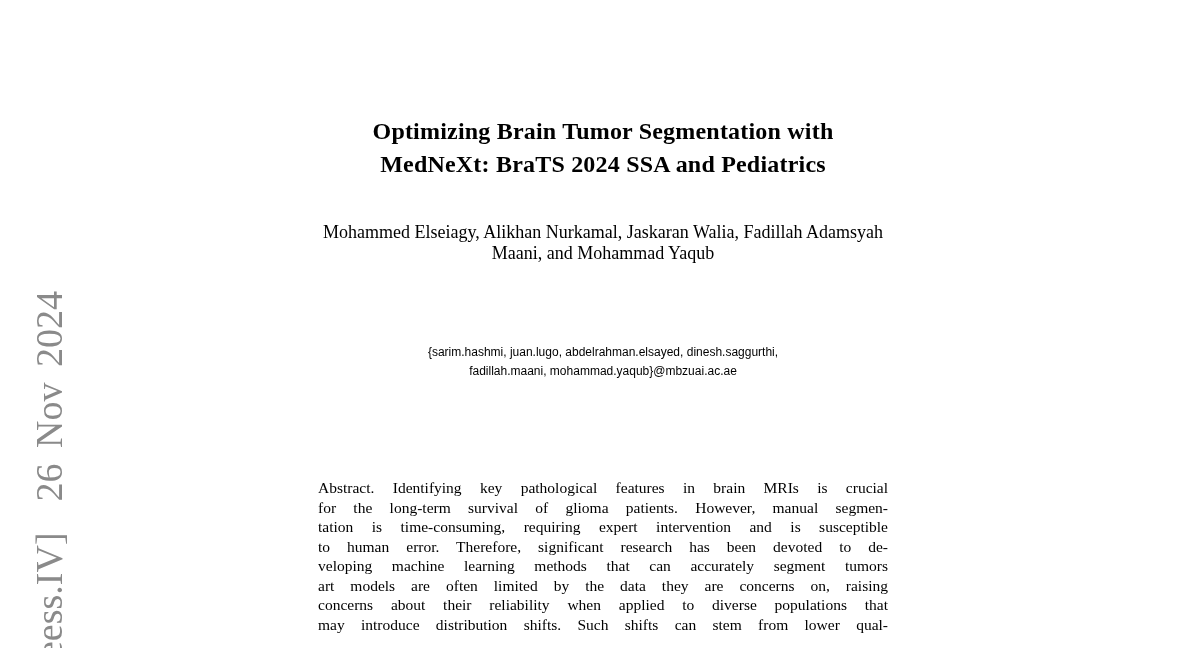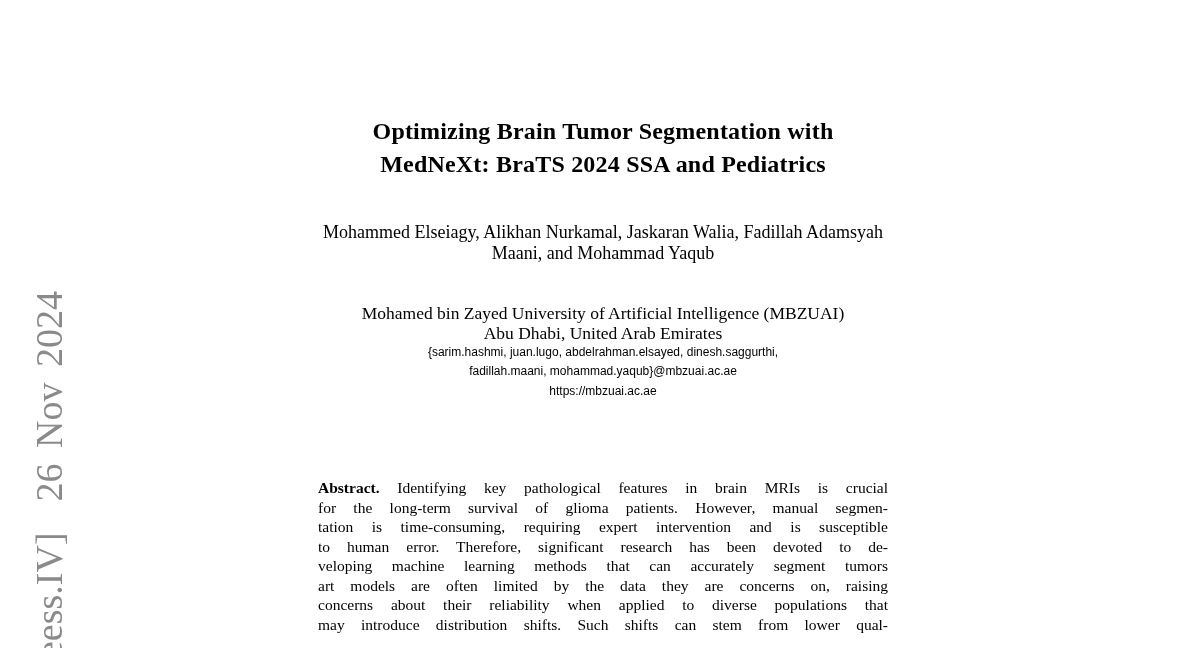--- a/index.html
+++ b/index.html
@@ -76,50 +76,45 @@
     top: 478px;
     font-size: 15.5px;
     line-height: 19.5px;
     text-align: justify;
   }
   .abs-line {
     text-align: justify;
     text-align-last: justify;
   }
   .abs-label {
-    font-weight: bold;
+    font-weight: normal;
     margin-top: 33px;
   }
 </style>
 </head>
 <body>
 
 <div id="page">
 
   <div class="watermark">eess.IV]  26 Nov 2024</div>
 
   <div class="col title">
     <div>Optimizing Brain Tumor Segmentation with</div>
     <div>MedNeXt: BraTS 2024 SSA and Pediatrics</div>
   </div>
 
   <div class="col authors">
     <div>Mohammed Elseiagy, Alikhan Nurkamal, Jaskaran Walia, Fadillah Adamsyah</div>
     <div>Maani, and Mohammad Yaqub</div>
   </div>
 
-  <div class="col affiliation">
-    <div>Mohamed bin Zayed University of Artificial Intelligence (MBZUAI)</div>
-    <div>Abu Dhabi, United Arab Emirates</div>
-  </div>
 
   <div class="col emails">
     <div>{sarim.hashmi, juan.lugo, abdelrahman.elsayed, dinesh.saggurthi,</div>
     <div>fadillah.maani, mohammad.yaqub}@mbzuai.ac.ae</div>
-    <span class="url-line">https://mbzuai.ac.ae</span>
   </div>
 
   <div class="abstract">
     <div class="abs-line">
       <span class="abs-label">Abstract.</span>
       <span>Identifying key pathological features in brain MRIs is crucial</span>
     </div>
     <div class="abs-line">for the long-term survival of glioma patients. However, manual segmen-</div>
     <div class="abs-line">tation is time-consuming, requiring expert intervention and is susceptible</div>
     <div class="abs-line">to human error. Therefore, significant research has been devoted to de-</div>

